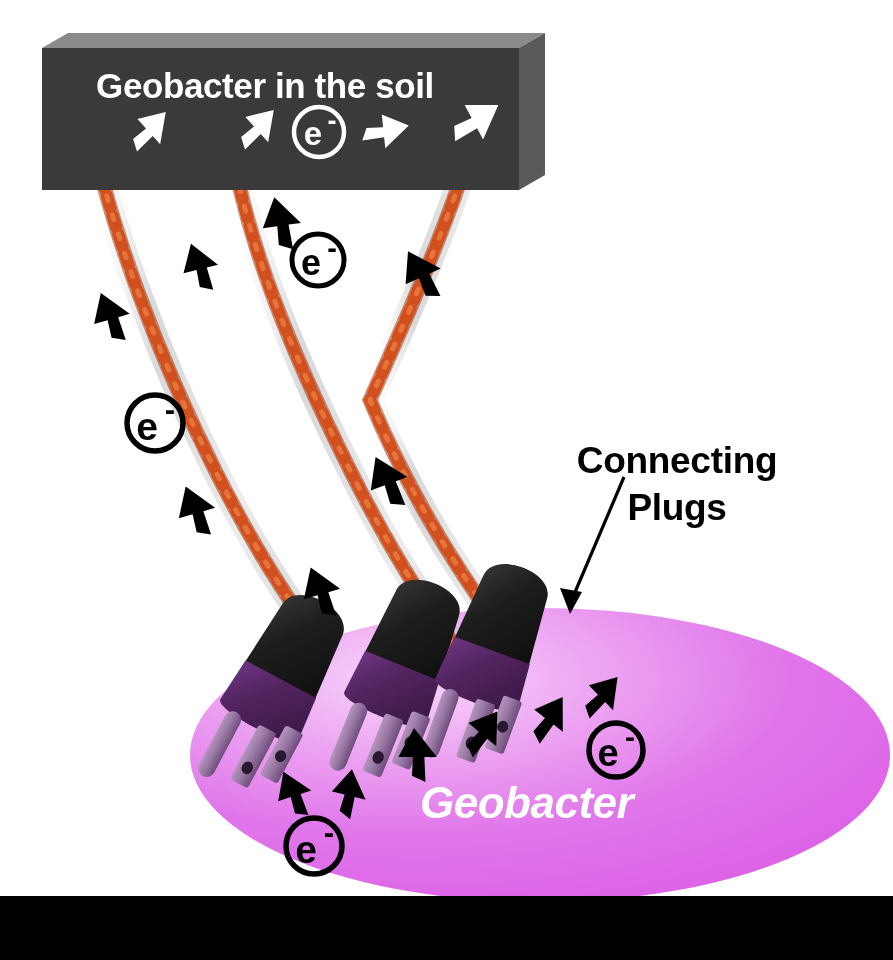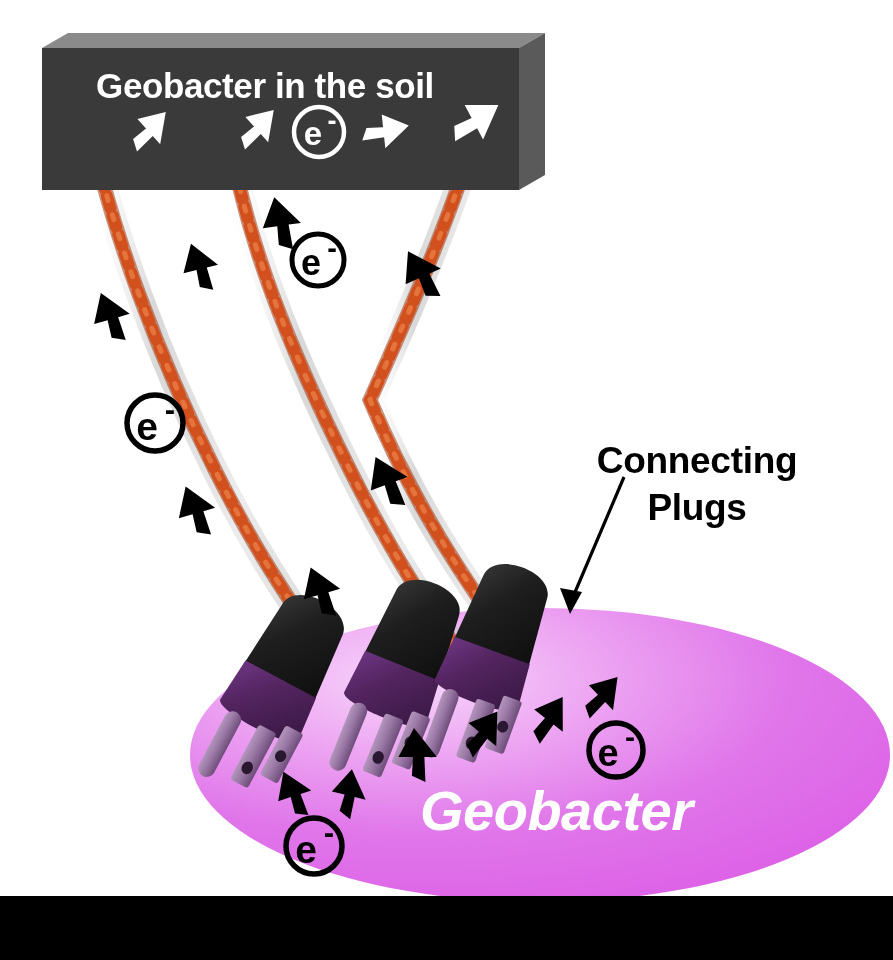--- a/index.html
+++ b/index.html
@@ -35,33 +35,33 @@
   #soil-title {
     left: 0;
     top: 66px;
     width: 530px;
     text-align: center;
     font-size: 35px;
     color: #ffffff;
     letter-spacing: -0.4px;
   }
   #plugs-label {
-    left: 552px;
+    left: 532px;
     top: 437px;
     width: 290px;
     text-align: center;
     font-size: 37px;
     line-height: 47px;
     color: #000000;
     letter-spacing: -0.3px;
   }
   #geobacter-label {
     left: 420px;
     top: 778px;
-    font-size: 56px;
+    font-size: 44px;
     font-style: italic;
     color: #ffffff;
     letter-spacing: -0.5px;
   }
 </style>
 </head>
 <body>
 
 <div id="stage">
 

